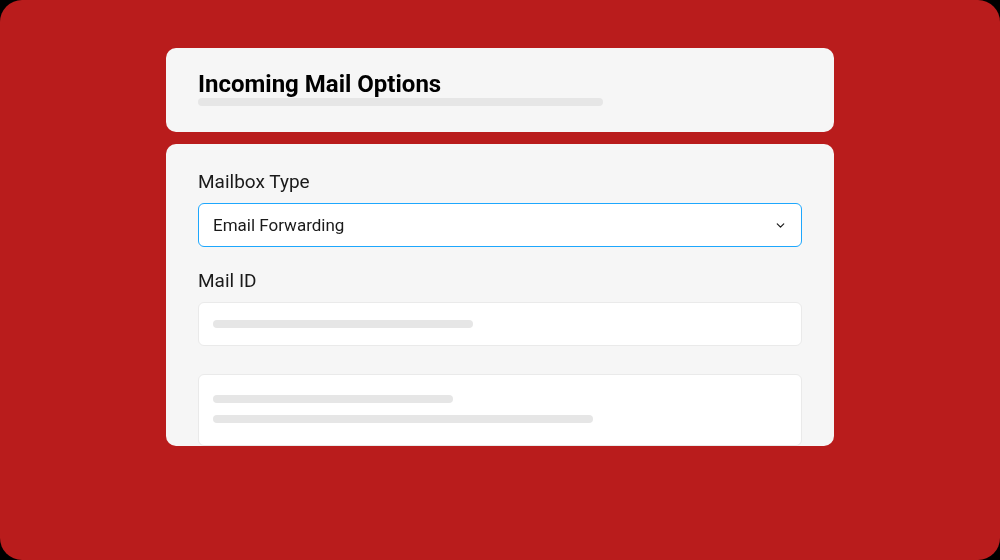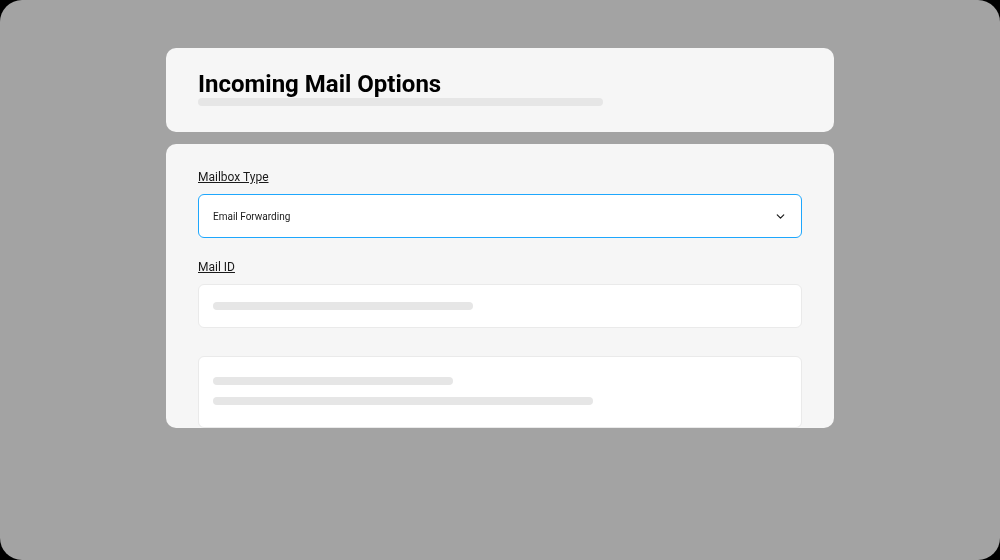--- a/index.html
+++ b/index.html
@@ -8,21 +8,21 @@
       padding: 0;
     }
     body {
       font-family: -apple-system, BlinkMacSystemFont, "Segoe UI", Roboto, Helvetica, Arial, sans-serif;
       background: #000;
       width: 1000px;
       height: 560px;
       overflow: hidden;
     }
     .outer {
-      background: #a3a3a3;
+      background: #b91c1c;
       border-radius: 22px;
       width: 1000px;
       height: 560px;
       padding: 48px 166px 0 166px;
     }
     .section {
       background: #f6f6f6;
       border-radius: 10px;
       padding: 22px 32px 22px 32px;
       margin-bottom: 12px;
@@ -34,34 +34,33 @@
     }
     .section-body {
       background: #f6f6f6;
       border-radius: 10px;
       padding: 26px 32px 0 32px;
     }
     .field {
       margin-bottom: 22px;
     }
     .field-label {
-      font-size: 12px;
+      font-size: 19px;
       color: #1a1a1a;
       margin-bottom: 10px;
       display: block;
-      text-decoration: underline;
     }
     .select {
       width: 100%;
       height: 44px;
       background: #fff;
       border: 1.5px solid #1ea7fd;
       border-radius: 6px;
       padding: 0 14px;
-      font-size: 10px;
+      font-size: 17px;
       color: #1a1a1a;
       display: flex;
       align-items: center;
       justify-content: space-between;
       cursor: pointer;
     }
     .chevron {
       width: 14px;
       height: 14px;
       display: flex;

